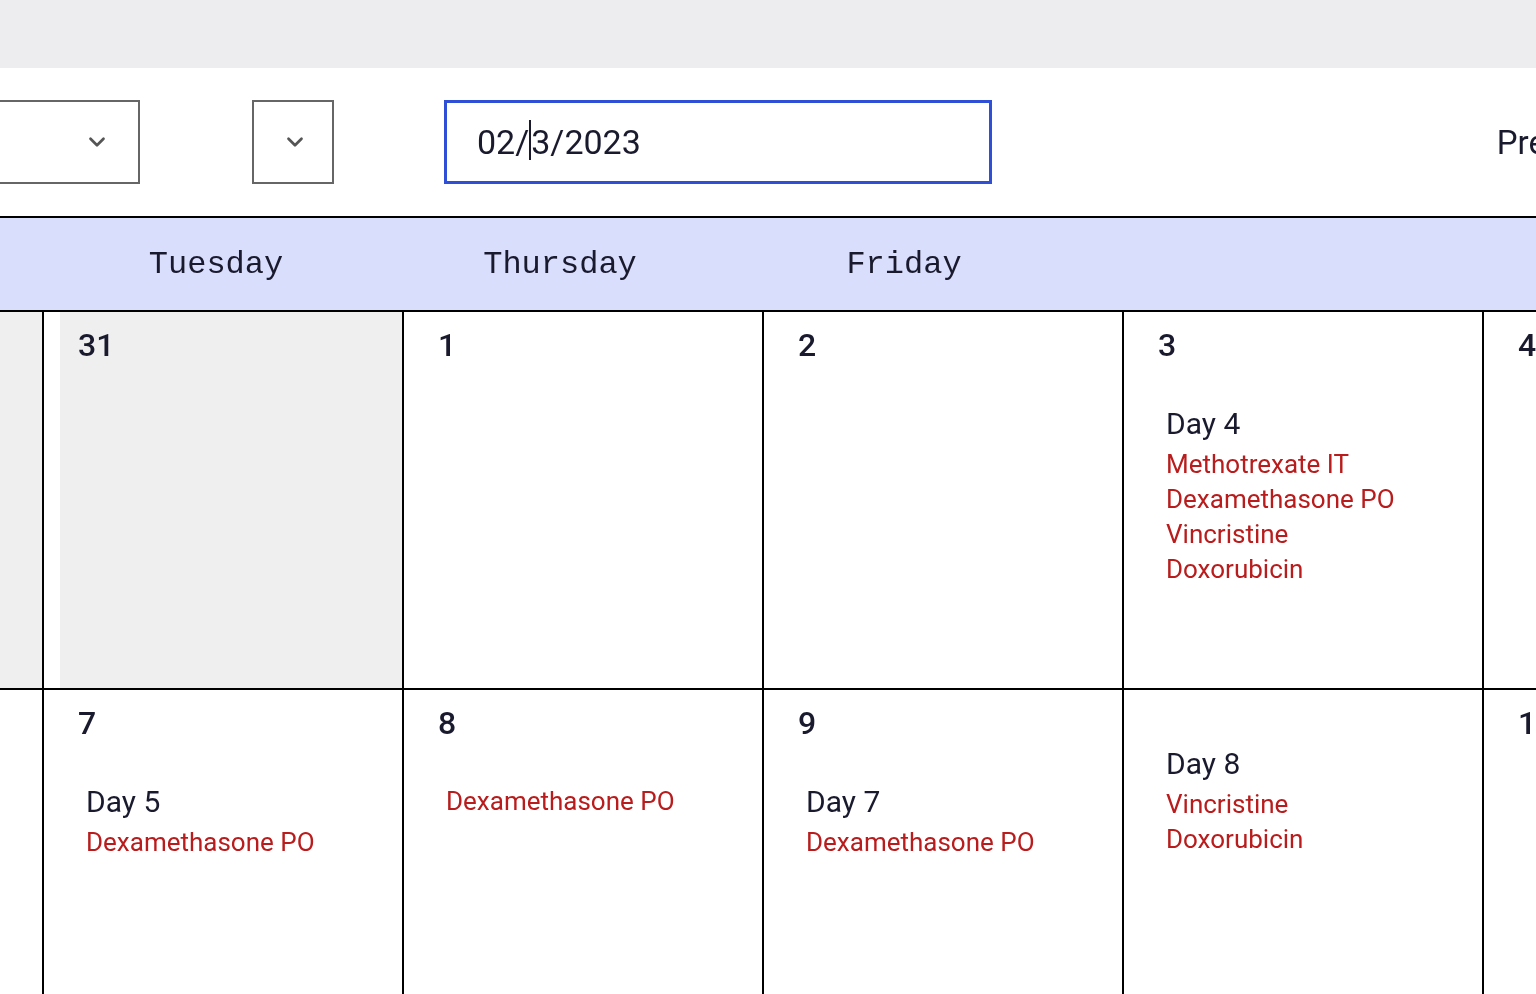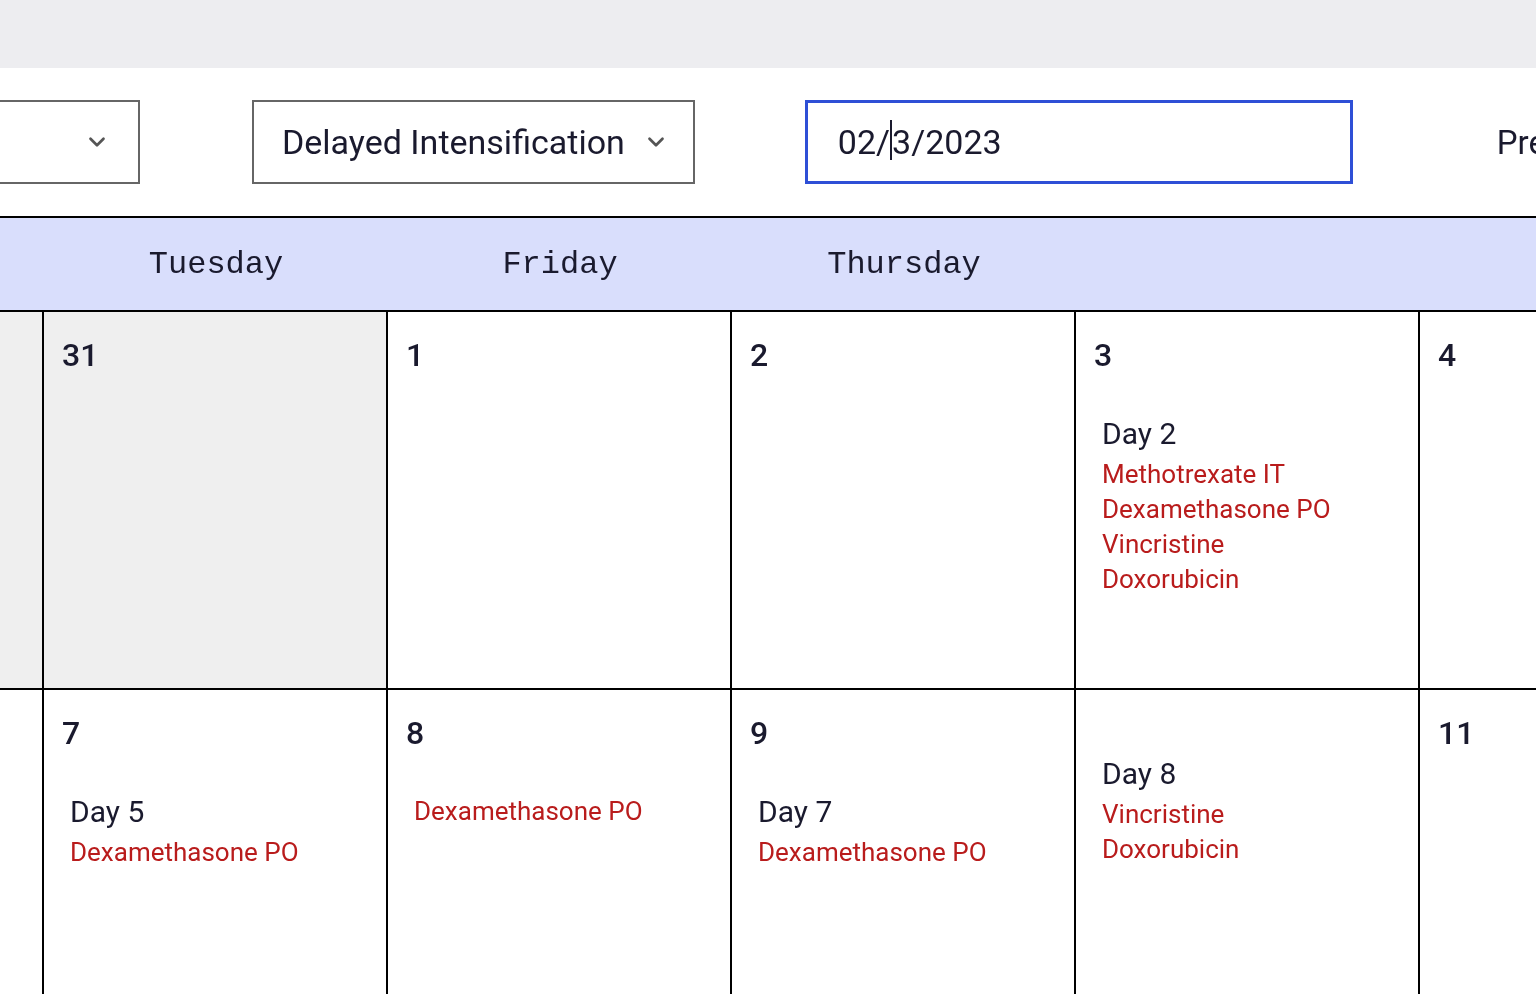--- a/index.html
+++ b/index.html
@@ -141,24 +141,25 @@
       border-right: 2px solid #000;
     }
 
     .row-spacer.grey {
       background: #efefef;
     }
 
     .day-cell {
       width: 344px;
       border-right: 2px solid #000;
-      padding: 24px 18px;
+      padding: 14px 18px;
       flex-shrink: 0;
       position: relative;
       background: #fff;
+      margin-left: 16px;
     }
 
     .day-cell.grey {
       background: #efefef;
     }
 
     .day-cell.last {
       border-right: none;
       width: 120px;
     }
@@ -193,61 +194,60 @@
 <div class="top-band"></div>
 
 <div class="toolbar">
   <div class="dropdown-partial">
     <svg class="chevron" viewBox="0 0 24 24" fill="none" stroke="#555" stroke-width="2.5" stroke-linecap="round" stroke-linejoin="round">
         <polyline points="6 9 12 15 18 9"></polyline>
       </svg>
   </div>
 
   <div class="dropdown">
-    <span class="dropdown-label">Delayed Intensification</span>
     <svg class="chevron" viewBox="0 0 24 24" fill="none" stroke="#555" stroke-width="2.5" stroke-linecap="round" stroke-linejoin="round">
         <polyline points="6 9 12 15 18 9"></polyline>
       </svg>
   </div>
 
   <div class="date-input">
     <span>02/</span>
       <span class="text-cursor"></span>
       <span>3/2023</span>
   </div>
 
   <div class="right-action">
     <span>Pre</span>
   </div>
 </div>
 
 <div class="calendar">
   <div class="weekday-row">
     <div class="weekday-spacer"></div>
     <div class="weekday-cell">Tuesday</div>
+    <div class="weekday-cell">Thursday</div>
     <div class="weekday-cell">Friday</div>
-    <div class="weekday-cell">Thursday</div>
   </div>
 
   <div class="calendar-body" id="calendar-body">
   <div class="calendar-row">
         <div class="row-spacer grey"></div>
         <div class="day-cell grey">
           <div class="day-number">31</div>
         </div>
         <div class="day-cell">
           <div class="day-number">1</div>
         </div>
         <div class="day-cell">
           <div class="day-number">2</div>
         </div>
         <div class="day-cell">
           <div class="day-number">3</div>
           <div class="day-content">
-            <div class="day-label">Day 2</div>
+            <div class="day-label">Day 4</div>
             <div class="med-line">Methotrexate IT</div>
             <div class="med-line">Dexamethasone PO</div>
             <div class="med-line">Vincristine</div>
             <div class="med-line">Doxorubicin</div>
           </div>
         </div>
         <div class="day-cell last">
           <div class="day-number">4</div>
         </div>
       </div>

